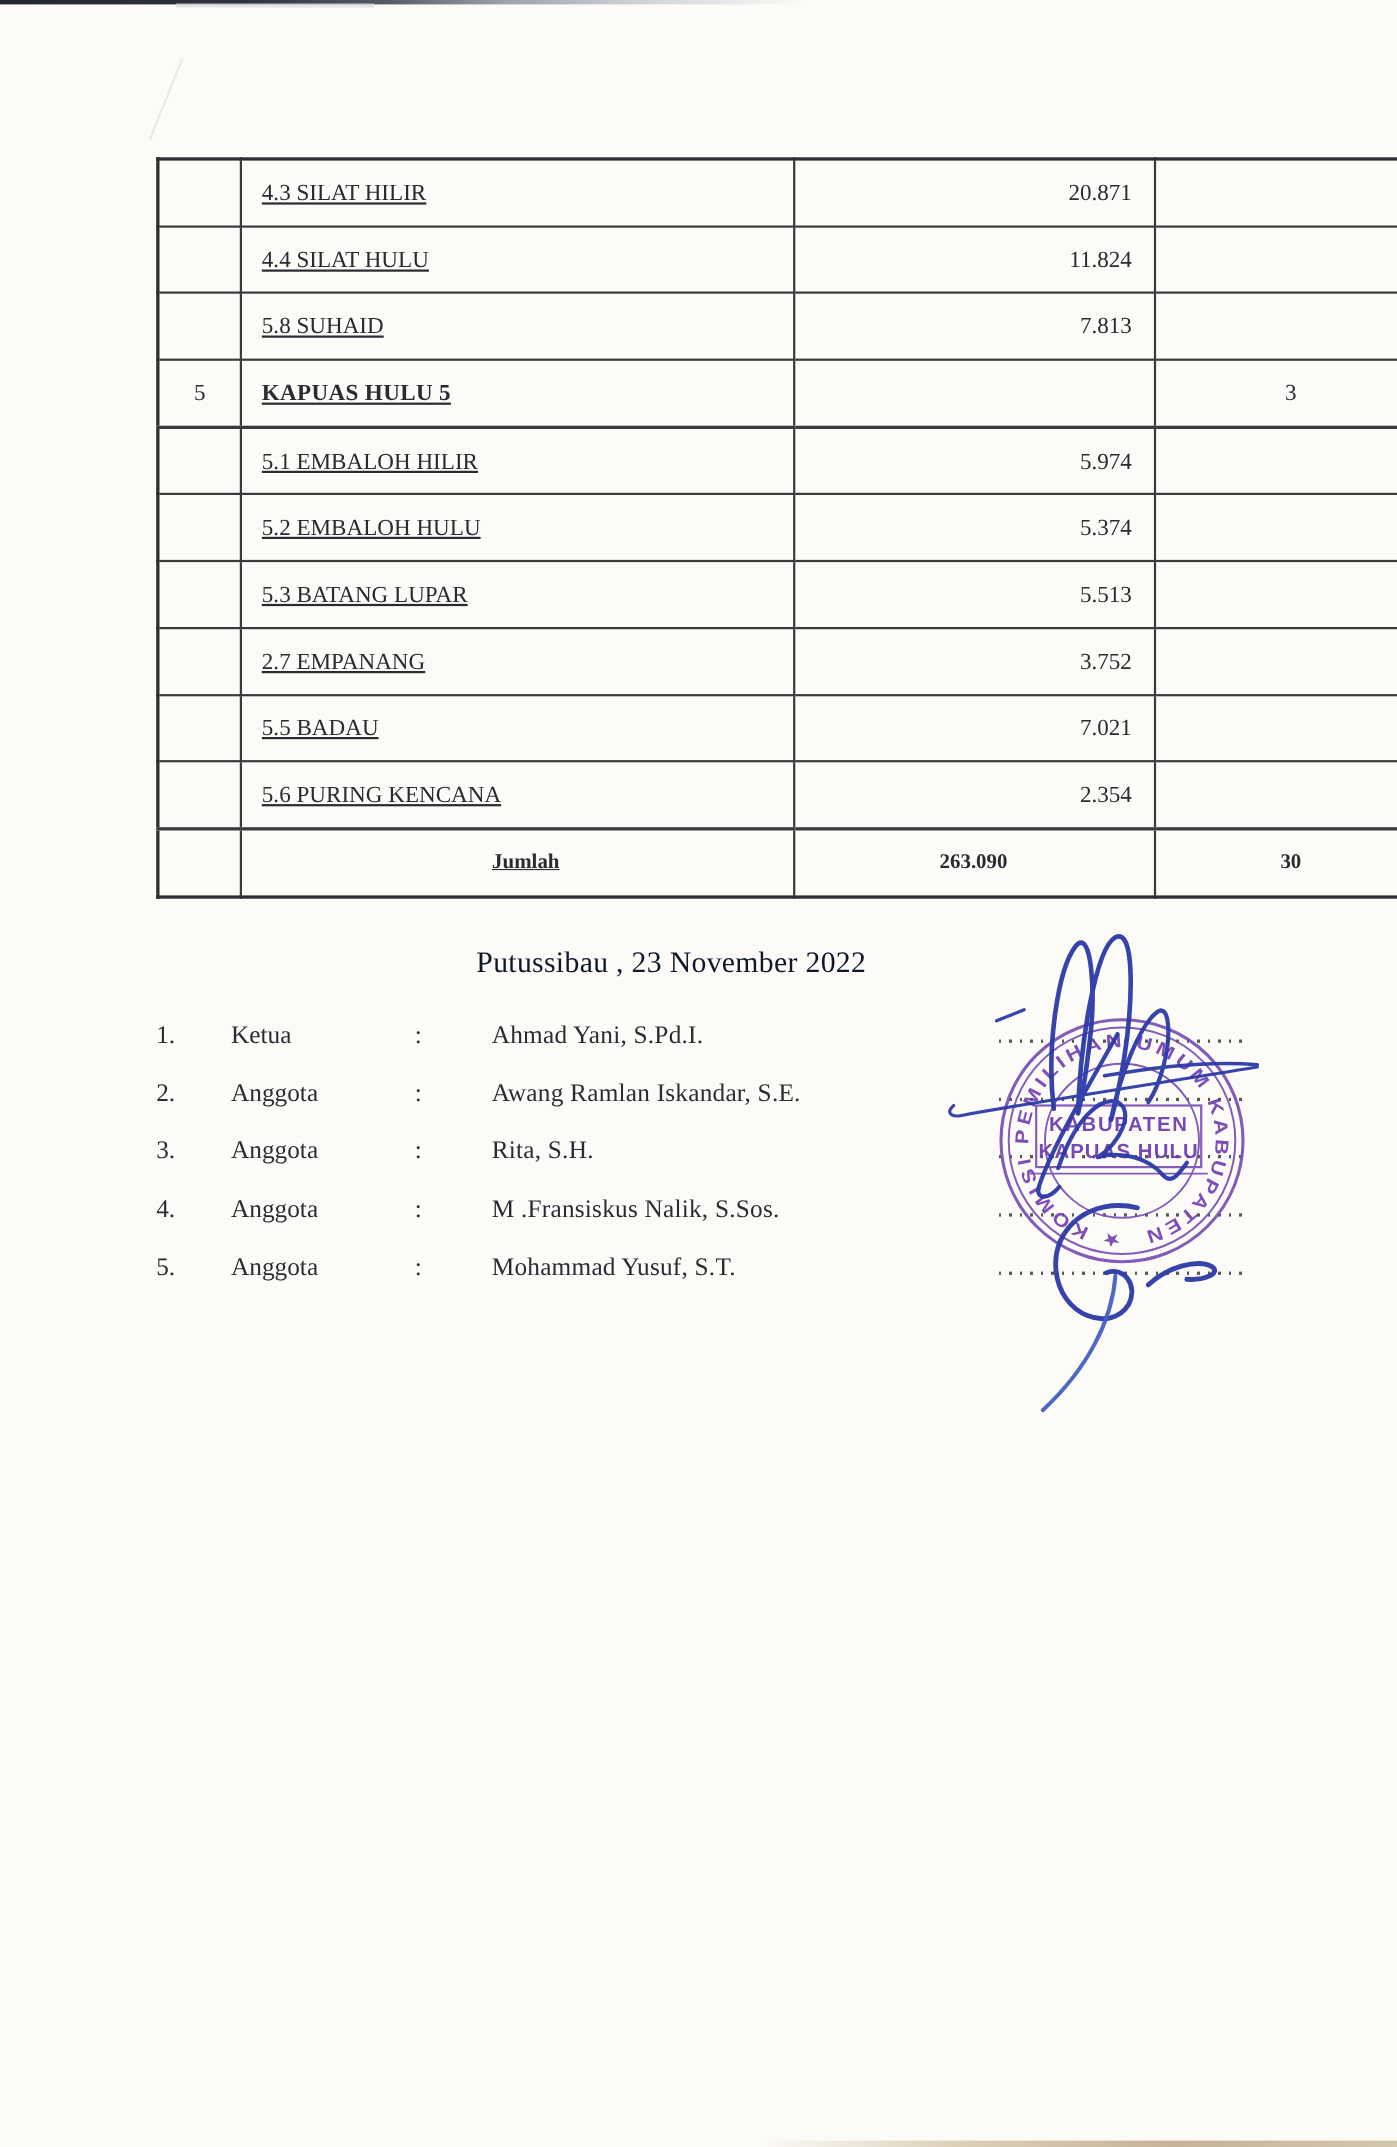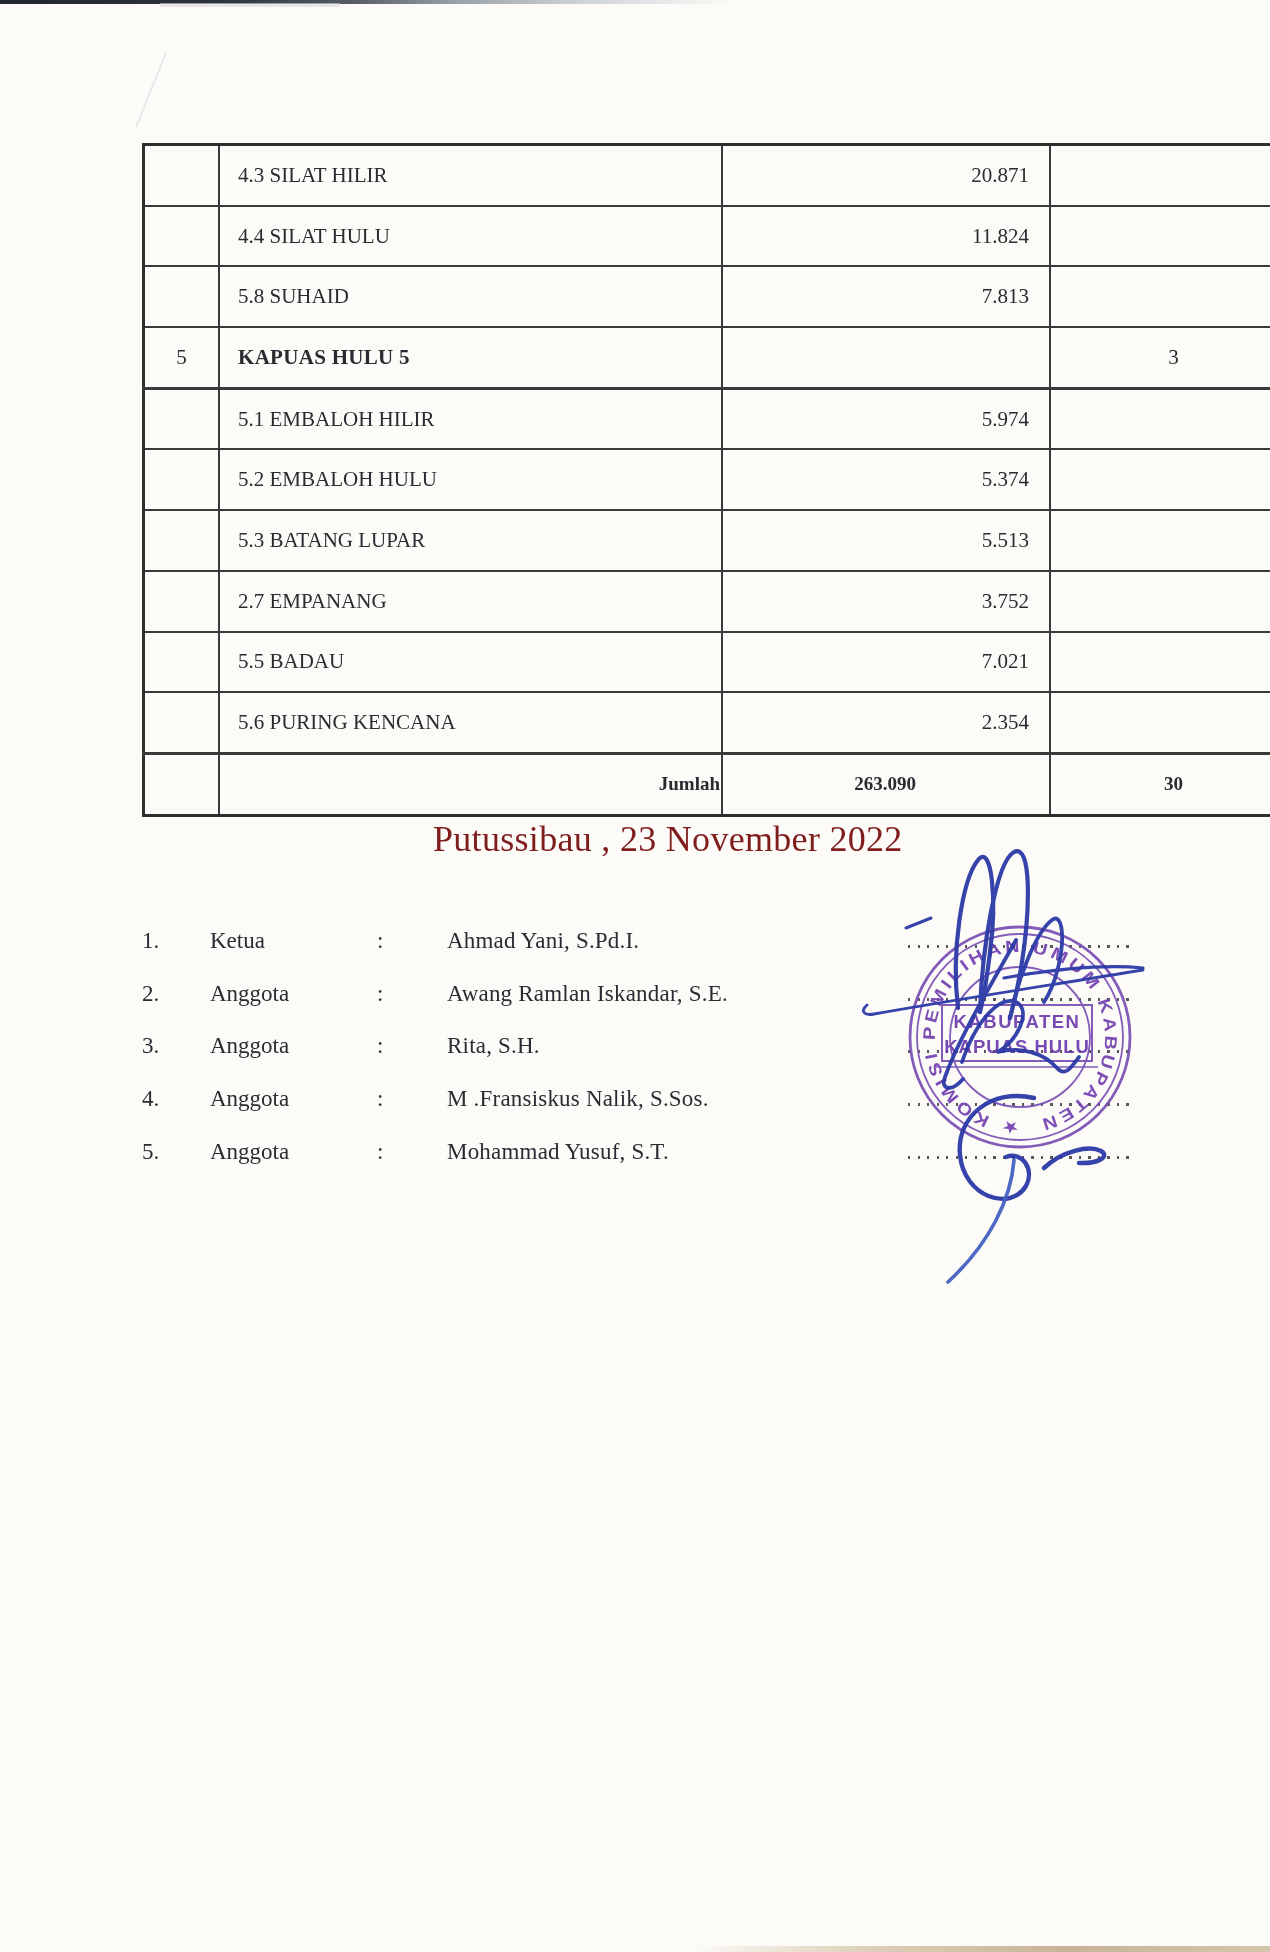--- a/index.html
+++ b/index.html
@@ -13,31 +13,31 @@
   .scan-scratch{position:absolute;left:150px;top:50px;width:2px;height:80px;background:#e7e8ea;transform:rotate(22deg);}
   .scan-bottom{position:absolute;bottom:0;left:690px;width:580px;height:6px;
     background:linear-gradient(90deg,rgba(255,255,255,0),#d8c9ae 30%,#bda687 65%,#cbbda0 100%);opacity:.85;}
 
   
   table.recap{position:absolute;left:142px;top:143px;width:1101px;border-collapse:collapse;
     table-layout:fixed;border:3px solid #2f2e31;}
   table.recap td{border:2px solid #3a393c;height:56.7px;vertical-align:middle;
     font-size:21px;color:#2a2a31;}
   td.c-no{width:71px;text-align:center;}
-  td.c-name{width:482px;text-align:left;padding-left:18px;}
+  td.c-name{width:482px;text-align:left;padding-left:18px;text-decoration:underline;}
   td.c-val{width:305px;text-align:right;padding-right:20px;}
   td.c-seats{width:243px;text-align:center;}
   tr.emph td.c-name{font-weight:bold;letter-spacing:.3px;}
   tr.emph td{border-bottom-width:3px;}
   tr.total td{border-top-width:3px;font-weight:bold;font-size:19px;}
-  tr.total td.c-name{text-align:right;padding-left:16px;}
+  tr.total td.c-name{text-align:center;padding-left:16px;}
   tr.total td.c-val{text-align:center;padding-right:3px;}
 
   
-  .place-date{position:absolute;left:433px;top:818px;font-size:36px;letter-spacing:.3px;color:#7f1d1d;}
+  .place-date{position:absolute;left:433px;top:860px;font-size:27px;letter-spacing:.3px;color:#0f172a;}
   .organization{position:absolute;left:419px;top:872px;font-size:27px;letter-spacing:.4px;color:#2b2b33;}
 
   
   .signers{position:absolute;left:142px;top:928px;width:660px;}
   .s-row{display:flex;height:52.7px;align-items:flex-start;font-size:23px;color:#2b2b33;}
   .s-no{width:68px;}
   .s-role{width:167px;}
   .s-sep{width:70px;}
   .s-name{flex:1;letter-spacing:.2px;}
 

